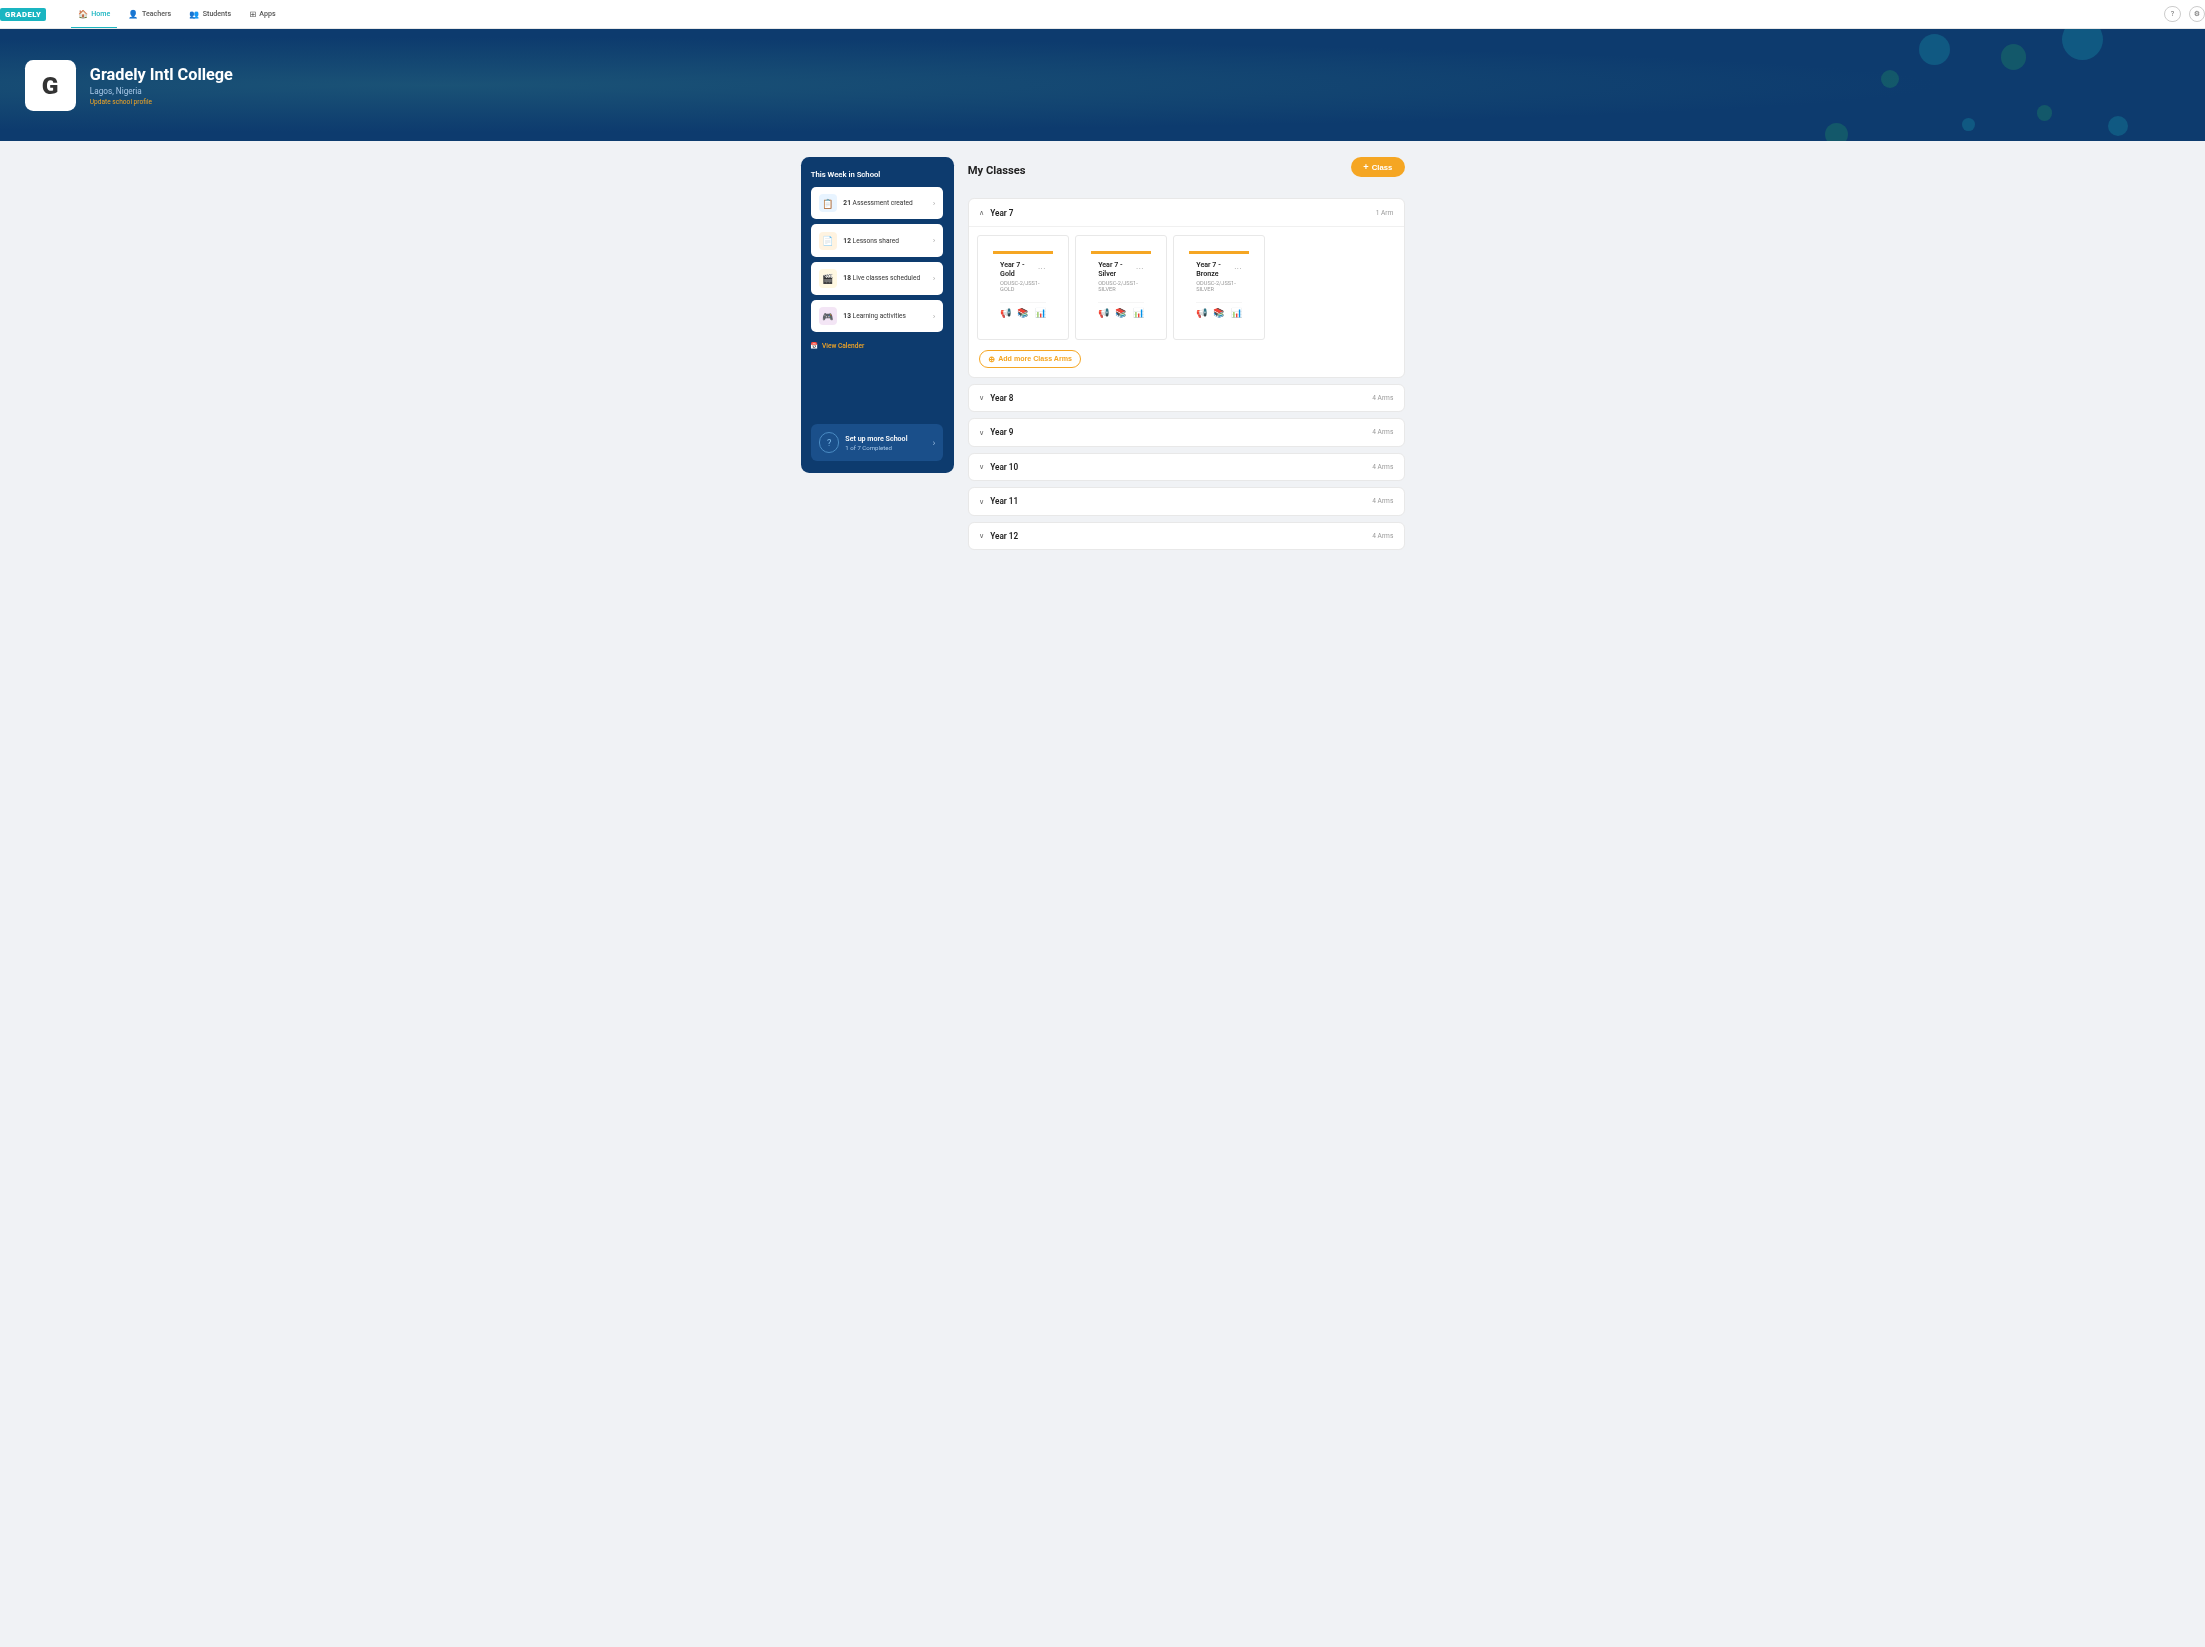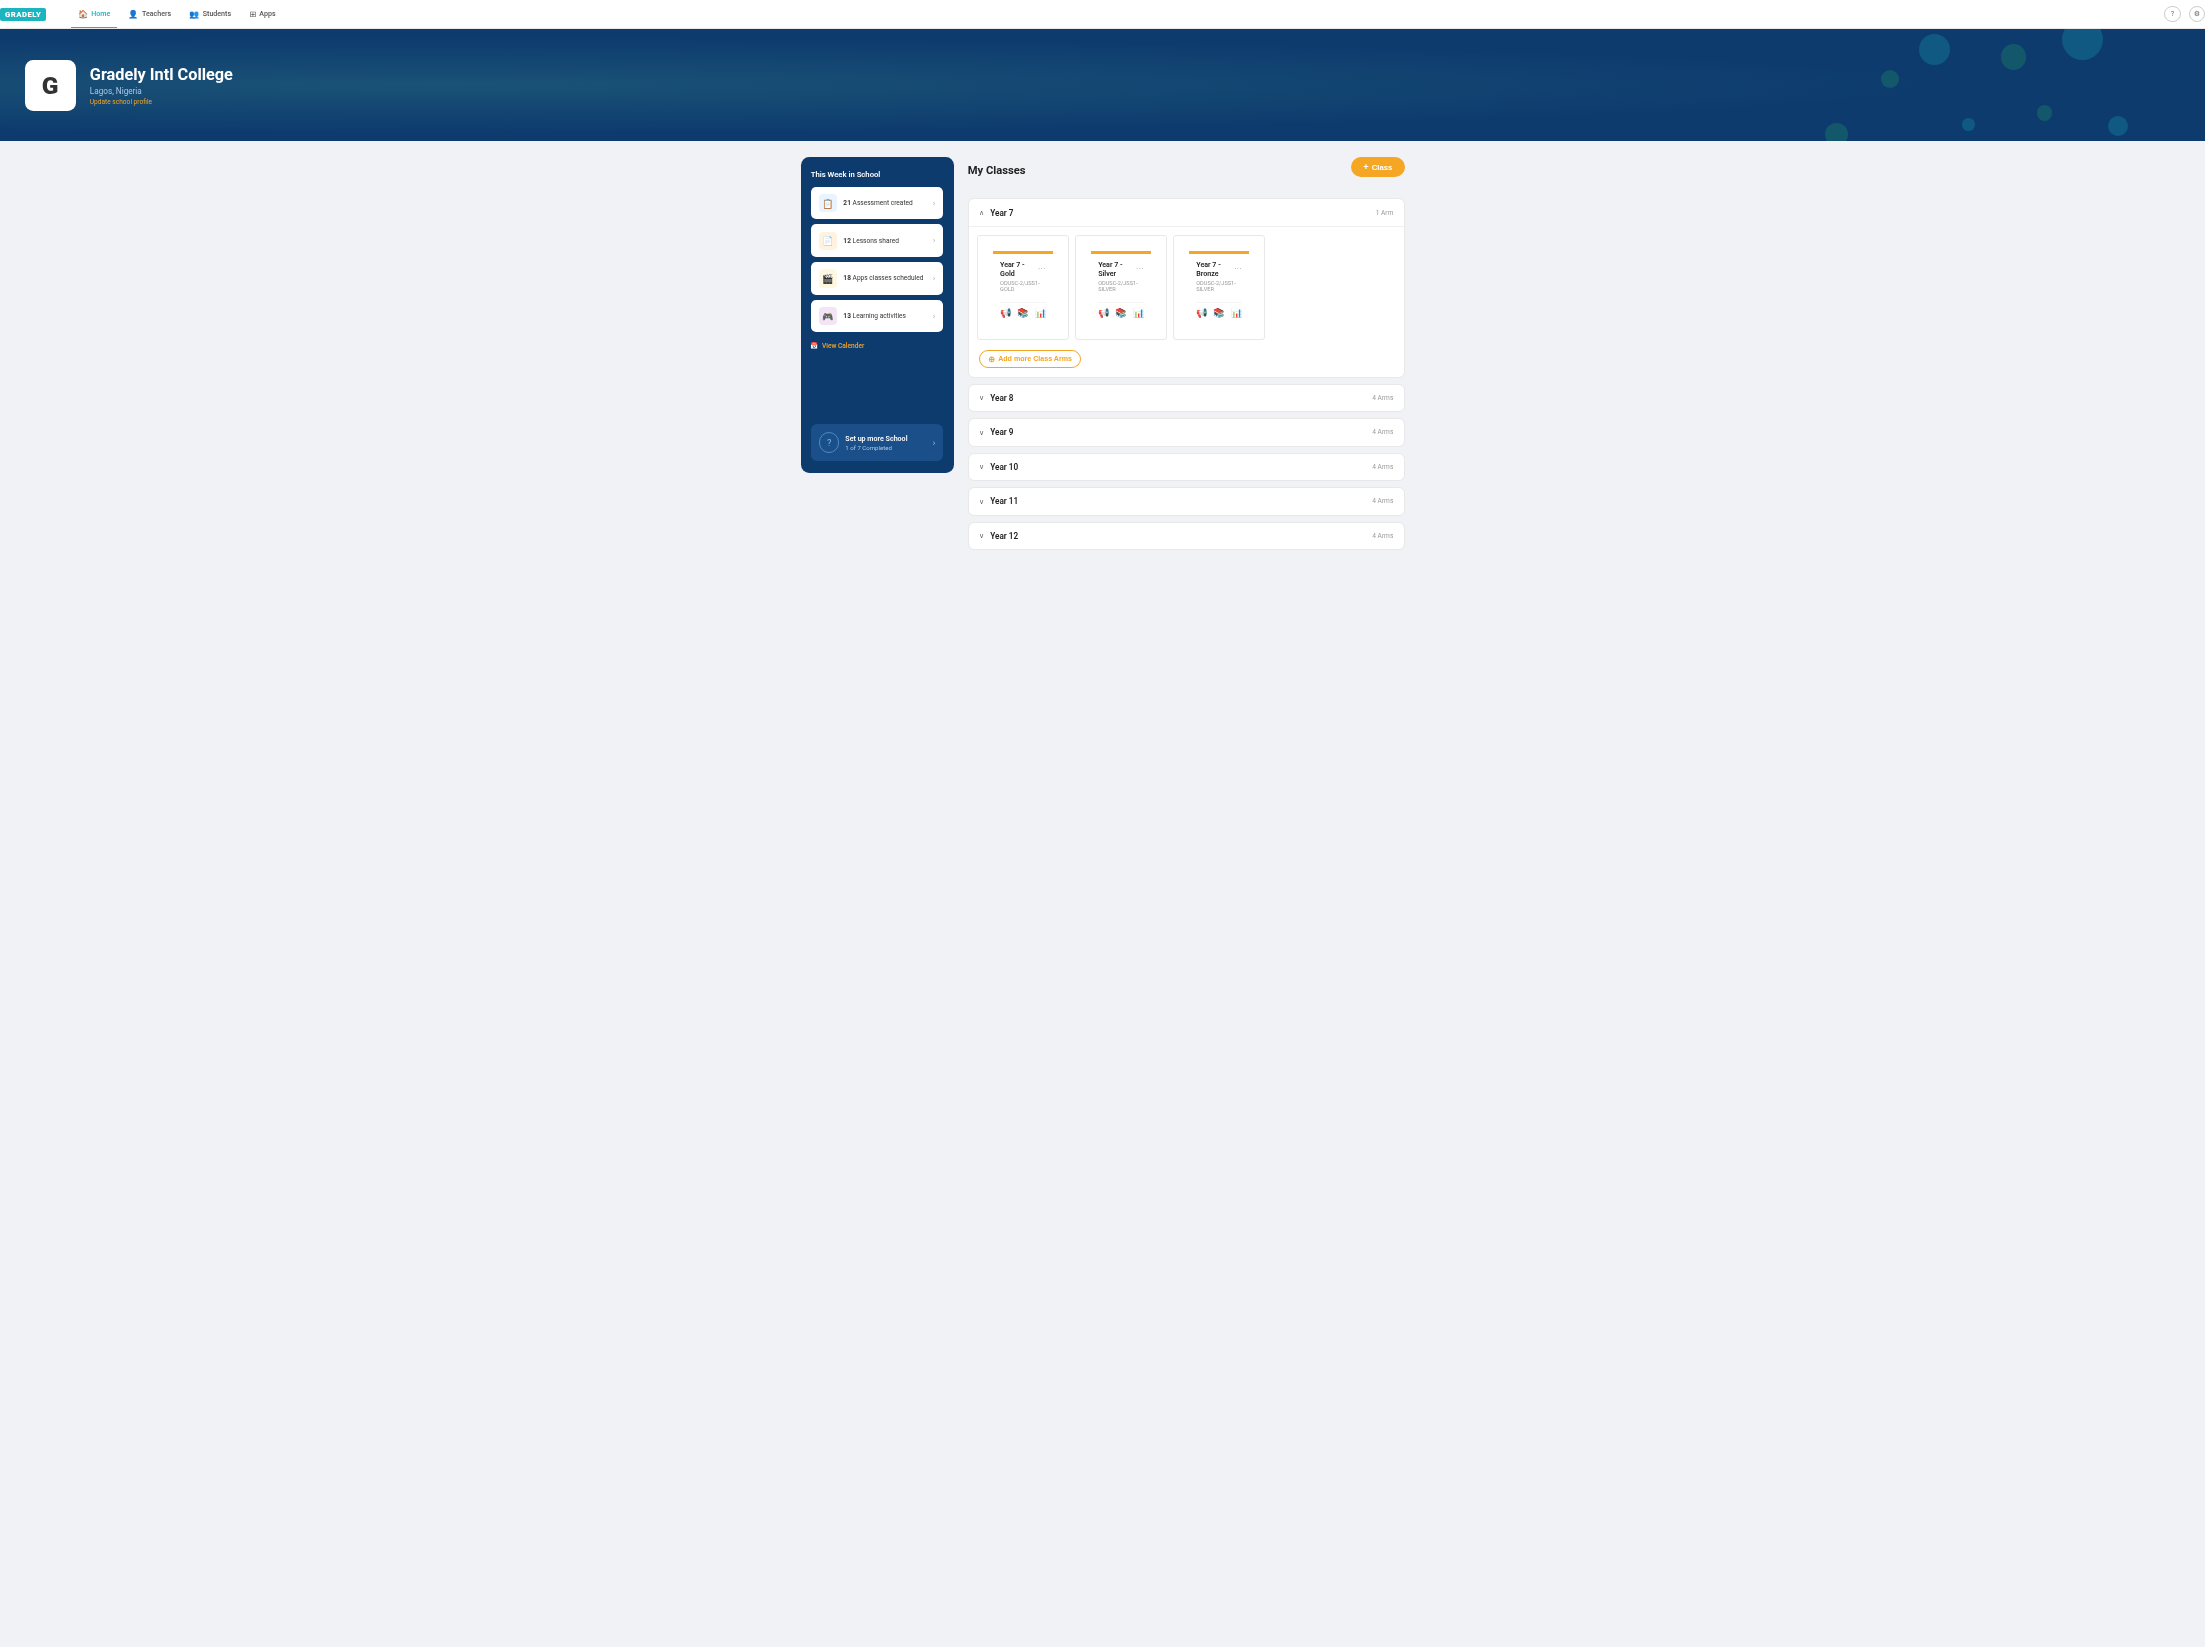--- a/index.html
+++ b/index.html
@@ -384,21 +384,21 @@
           <strong>12</strong>
           <span>Lessons shared</span>
         </span>
         <span class="stat-chevron">›</span>
       </div>
 
       <div class="stat-item">
         <div class="stat-icon yellow">🎬</div>
         <span class="stat-text">
           <strong>18</strong>
-          <span>Apps classes scheduled</span>
+          <span>Live classes scheduled</span>
         </span>
         <span class="stat-chevron">›</span>
       </div>
 
       <div class="stat-item">
         <div class="stat-icon purple">🎮</div>
         <span class="stat-text">
           <strong>13</strong>
           <span>Learning activities</span>
         </span>

